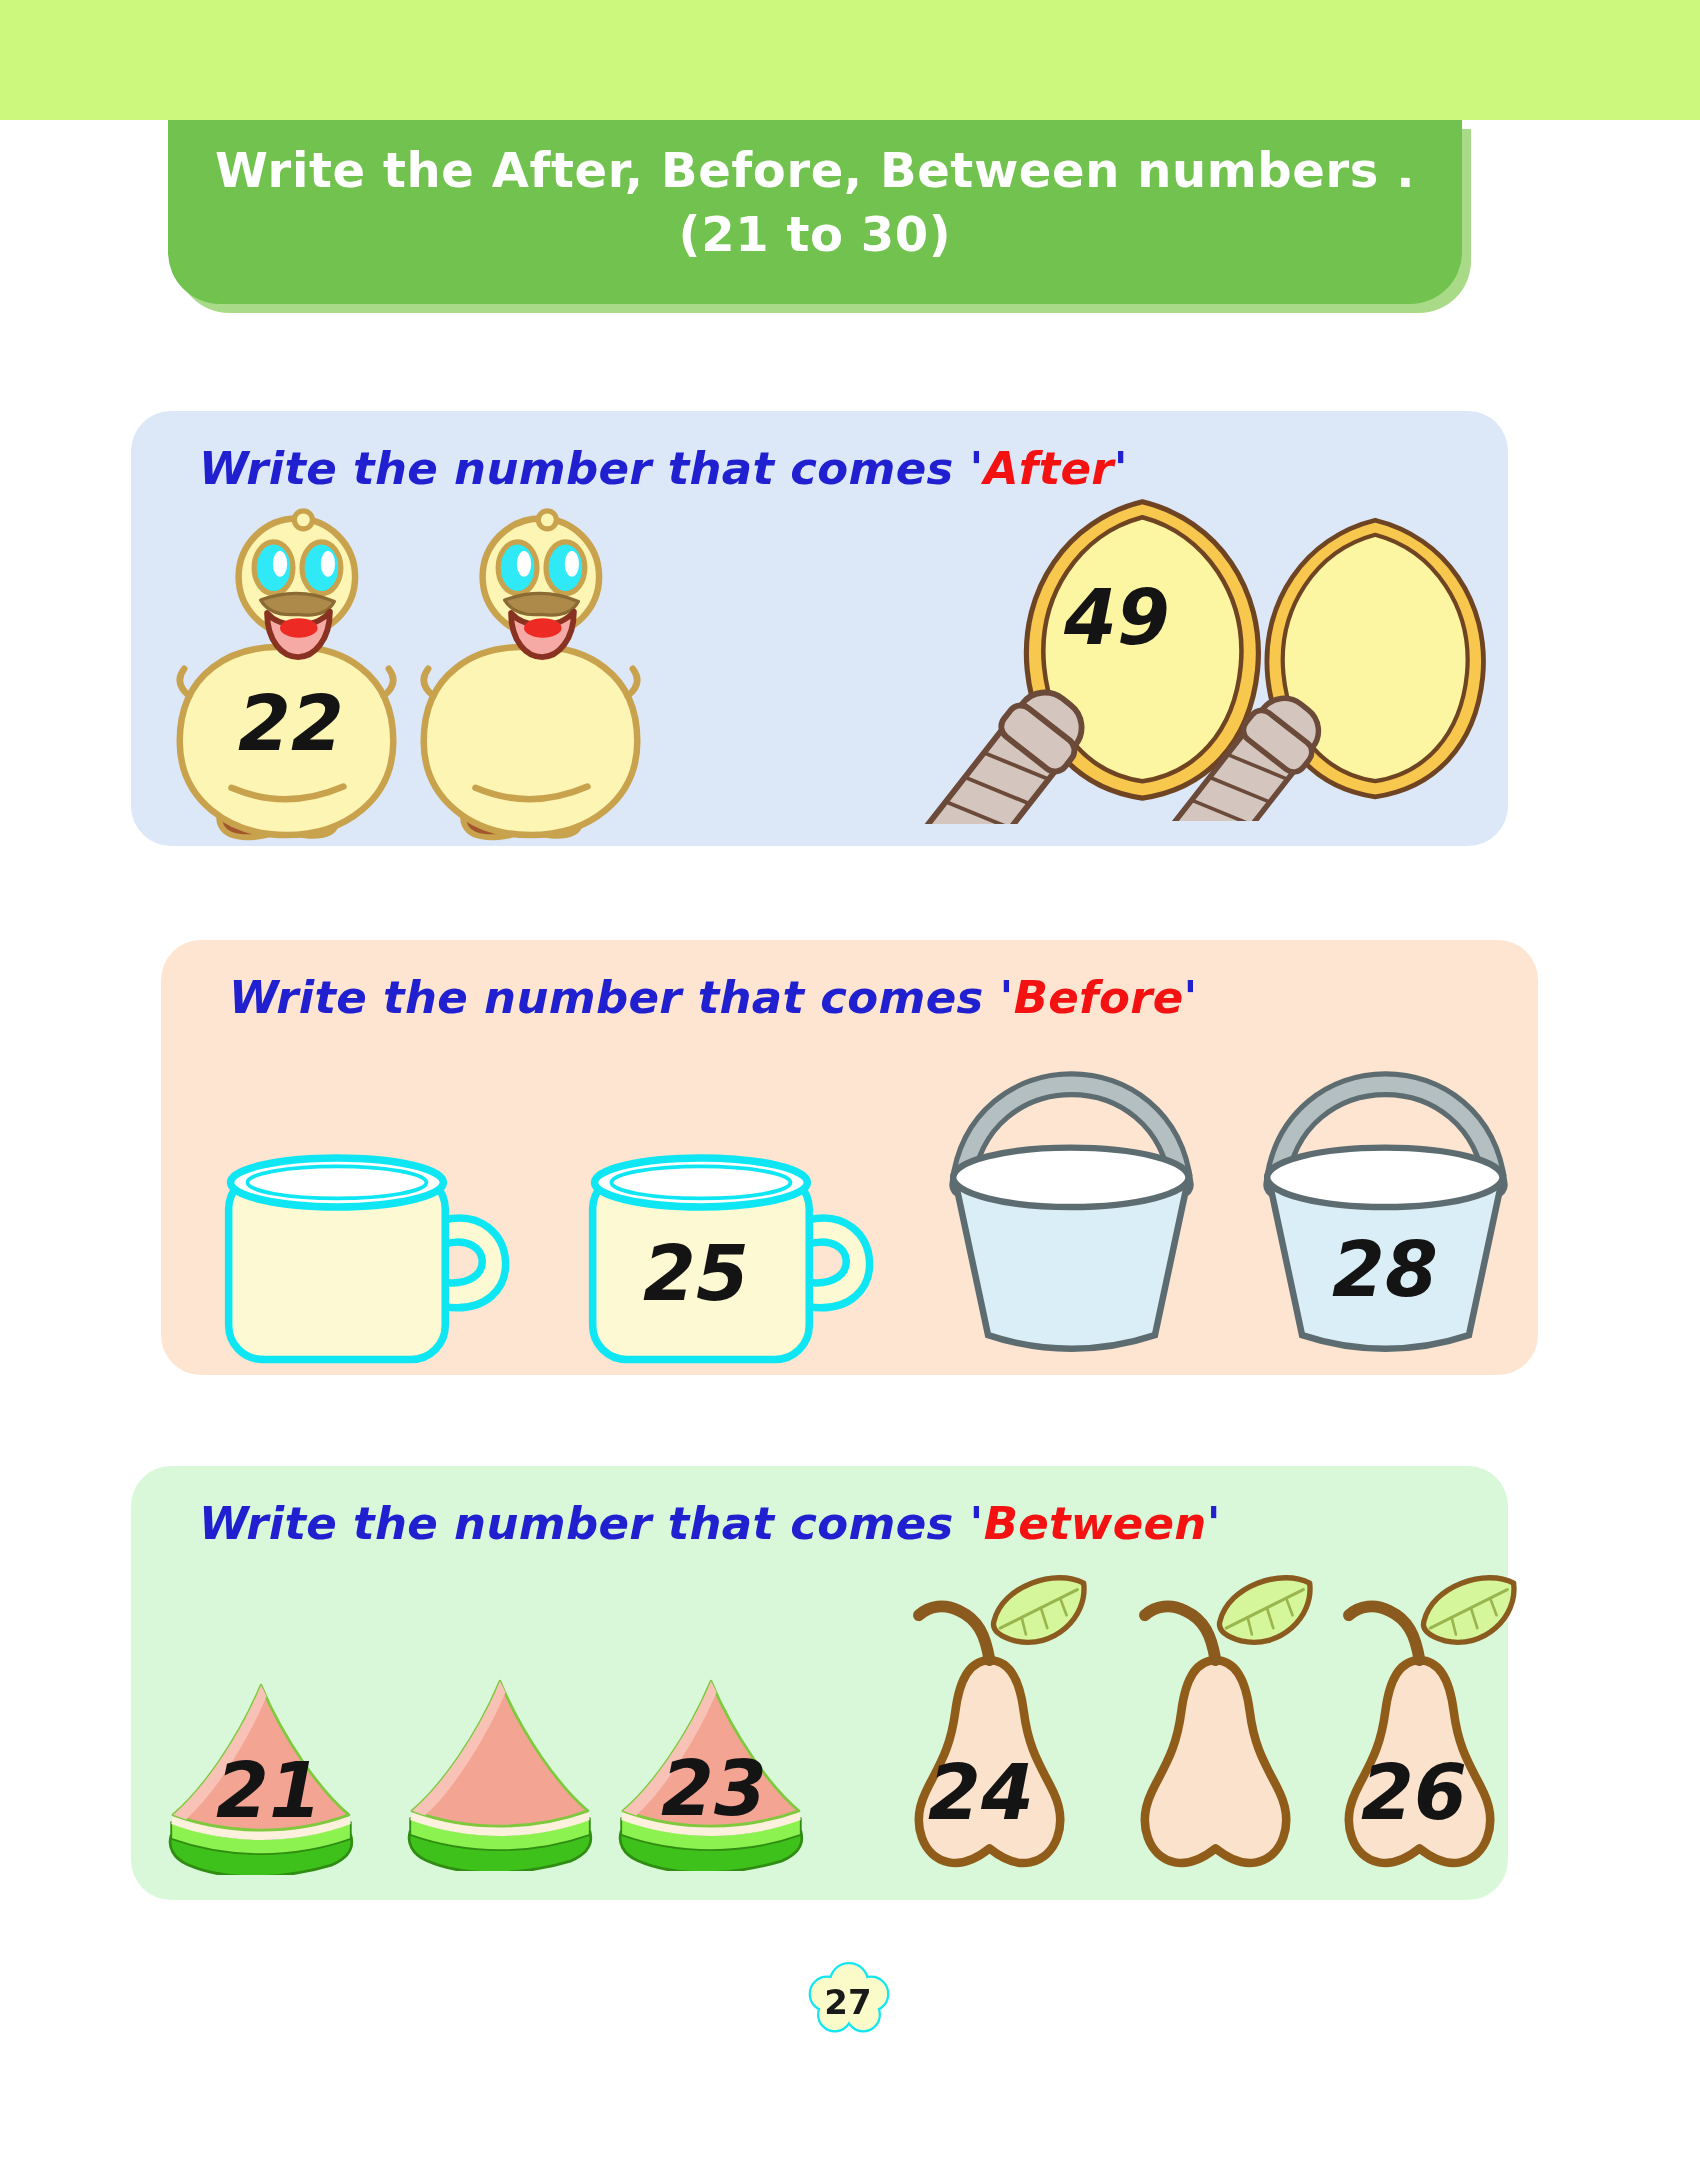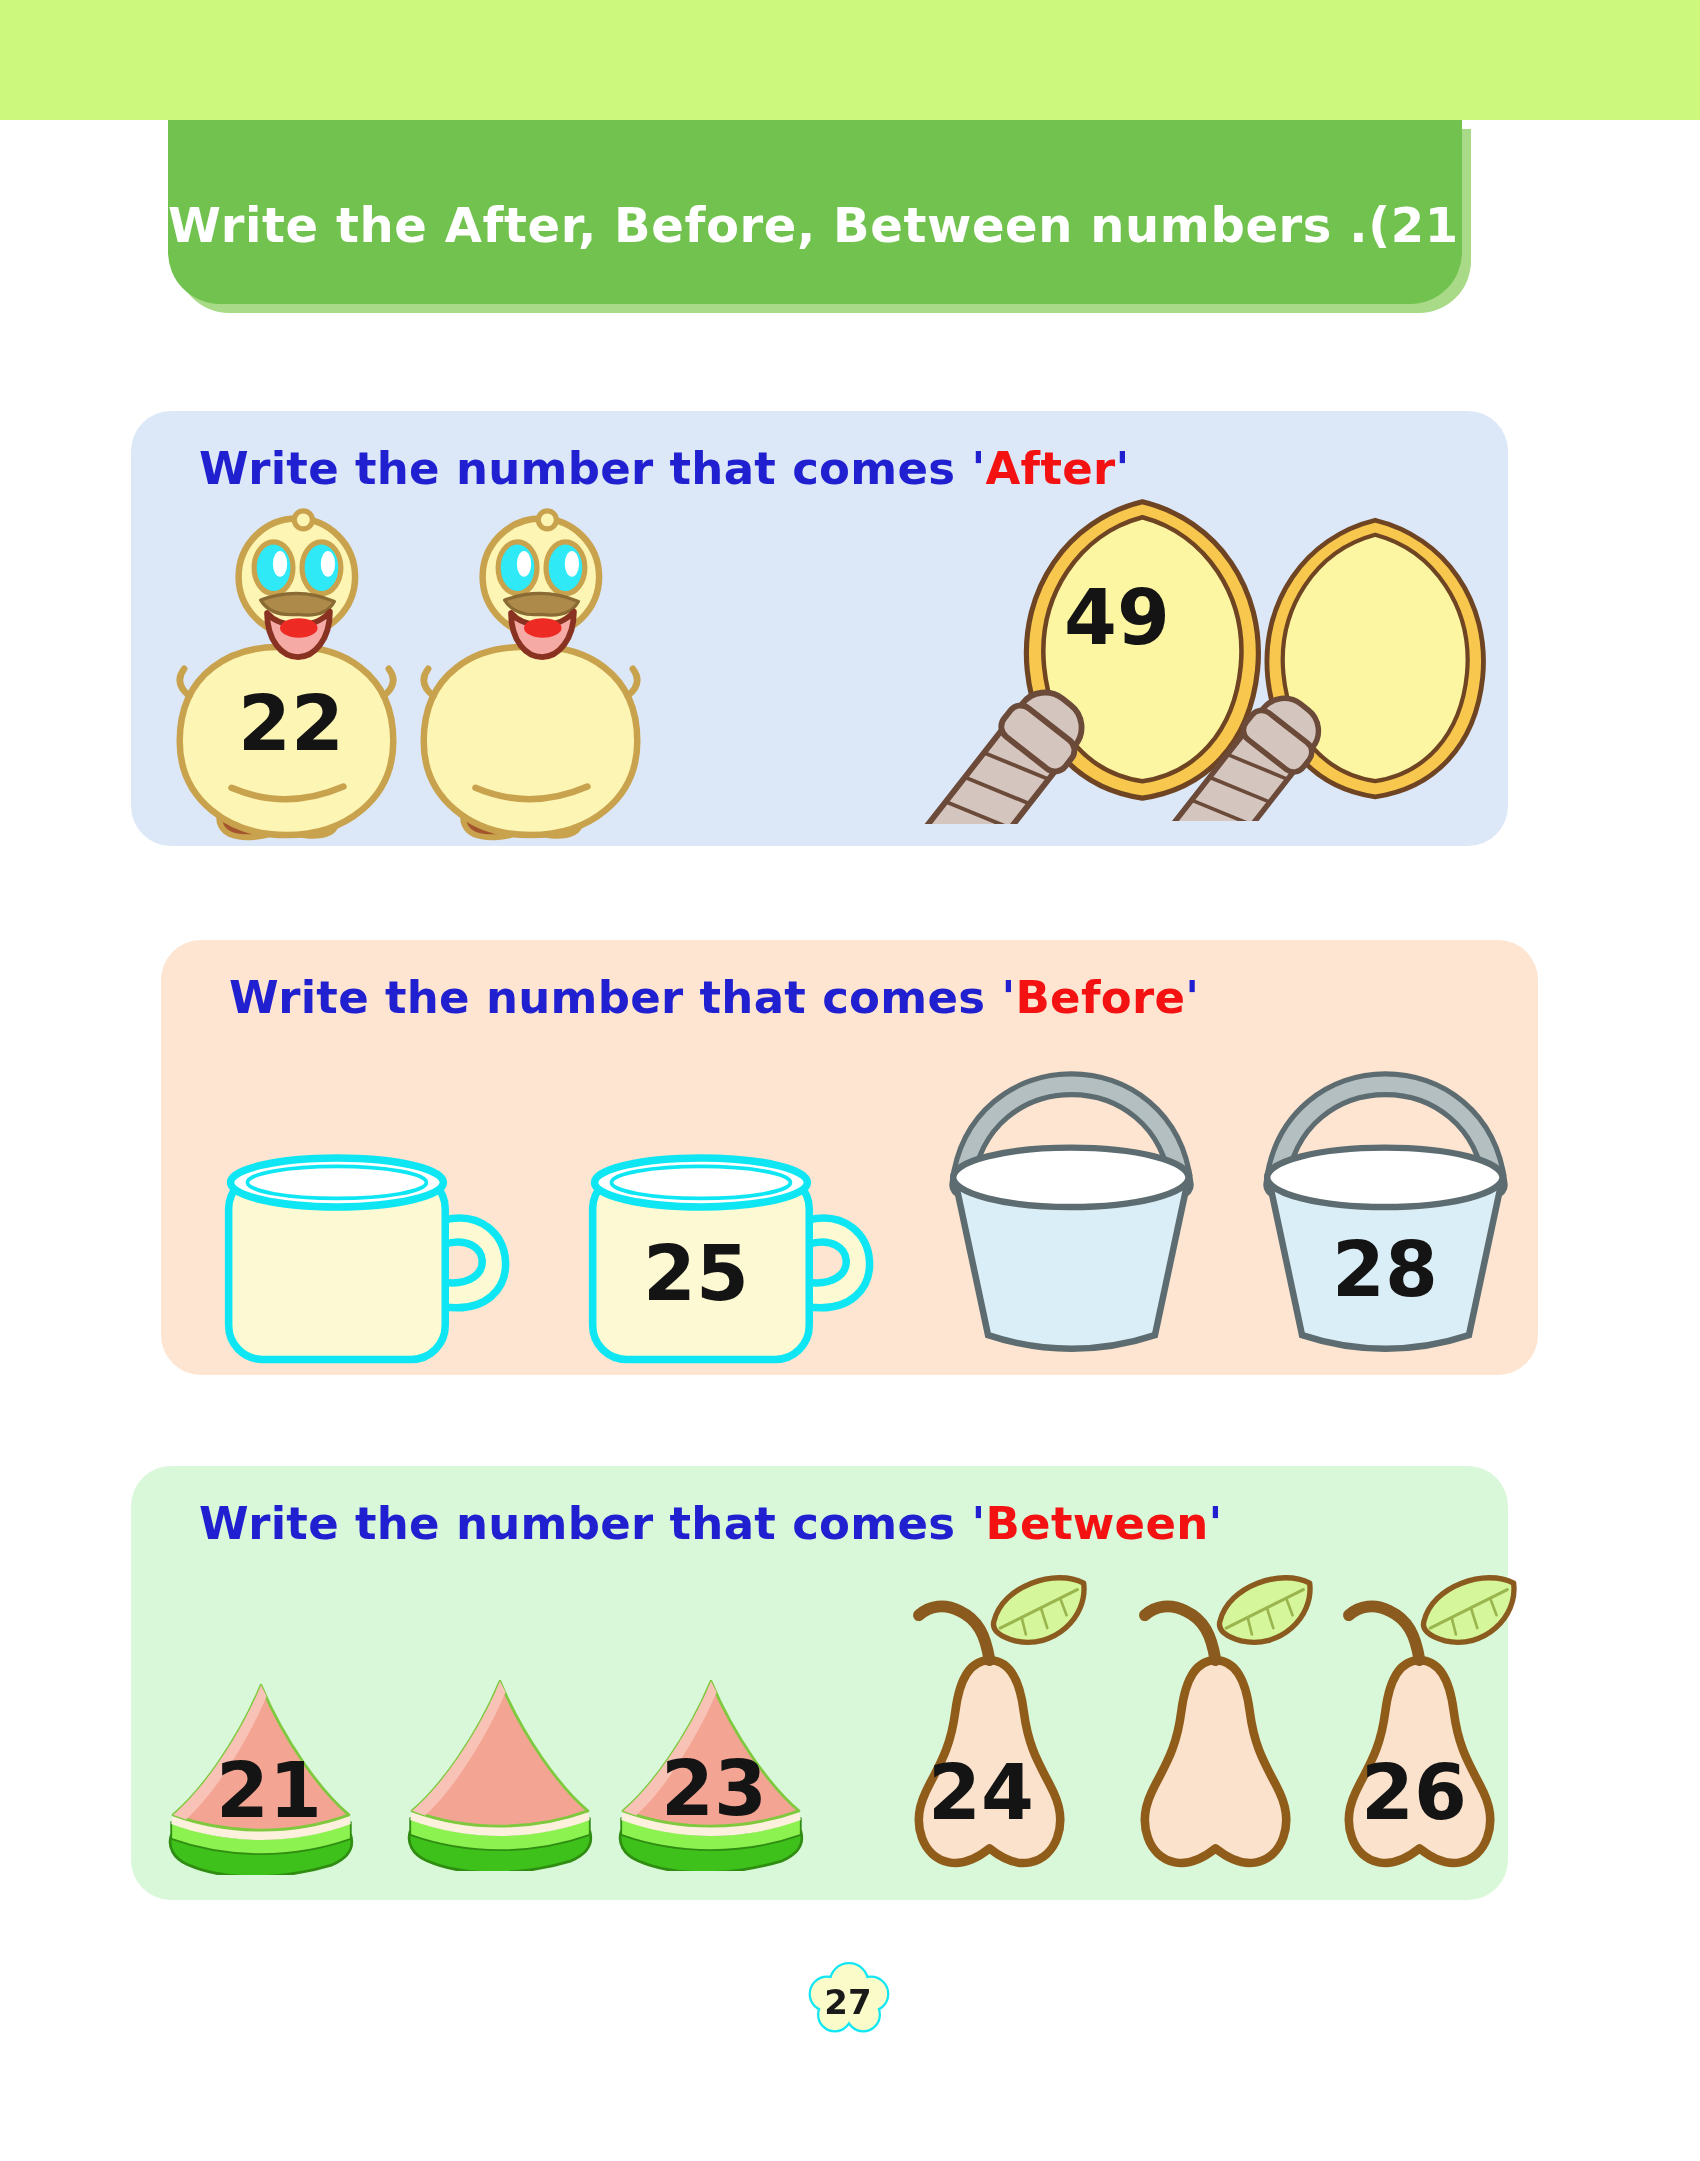--- a/index.html
+++ b/index.html
@@ -6,24 +6,24 @@
   .page{
     position:relative;width:1700px;height:2161px;overflow:hidden;background:#fff;
     font-family:"DejaVu Sans","Liberation Sans",sans-serif;
   }
   .top-band{position:absolute;left:0;top:0;width:1700px;height:120px;background:var(--band_bg,#ccf97d);}
   .header-banner{
     position:absolute;left:168px;top:120px;width:1294px;height:184px;
     background:var(--header_bg,#71c24f);
     border-radius:0 0 52px 52px;
     box-shadow:9px 9px 0 var(--header_shadow,#a9da87);
-    display:flex;flex-direction:row;align-items:center;padding-top:26px;box-sizing:border-box;row-gap:16px;
+    display:flex;flex-direction:column;align-items:center;padding-top:26px;box-sizing:border-box;row-gap:16px;
   }
   .header-line{color:#ffffff;font-weight:bold;font-size:48px;line-height:48px;white-space:pre;letter-spacing:0.6px;}
-  .section{position:absolute;left:131px;width:1377px;border-radius:40px;}
+  .section{position:absolute;left:131px;width:1377px;border-radius:40px;font-style:italic;}
   .section-after{top:411px;height:435px;background:var(--section_after_bg,#dce8f8);}
   .section-before{top:940px;height:435px;background:var(--section_before_bg,#fde5d1);margin-left:30px;}
   .section-between{top:1466px;height:434px;background:var(--section_between_bg,#d9f8da);}
   .section-title{
     position:absolute;left:68px;top:31px;font-size:45px;font-weight:bold;
     color:var(--title_blue,#2020d0);white-space:pre;letter-spacing:0.3px;
   }
   .kw{color:var(--keyword_red,#f31111);}
   .item{position:absolute;}
   .item svg{display:block;width:100%;height:100%;}

